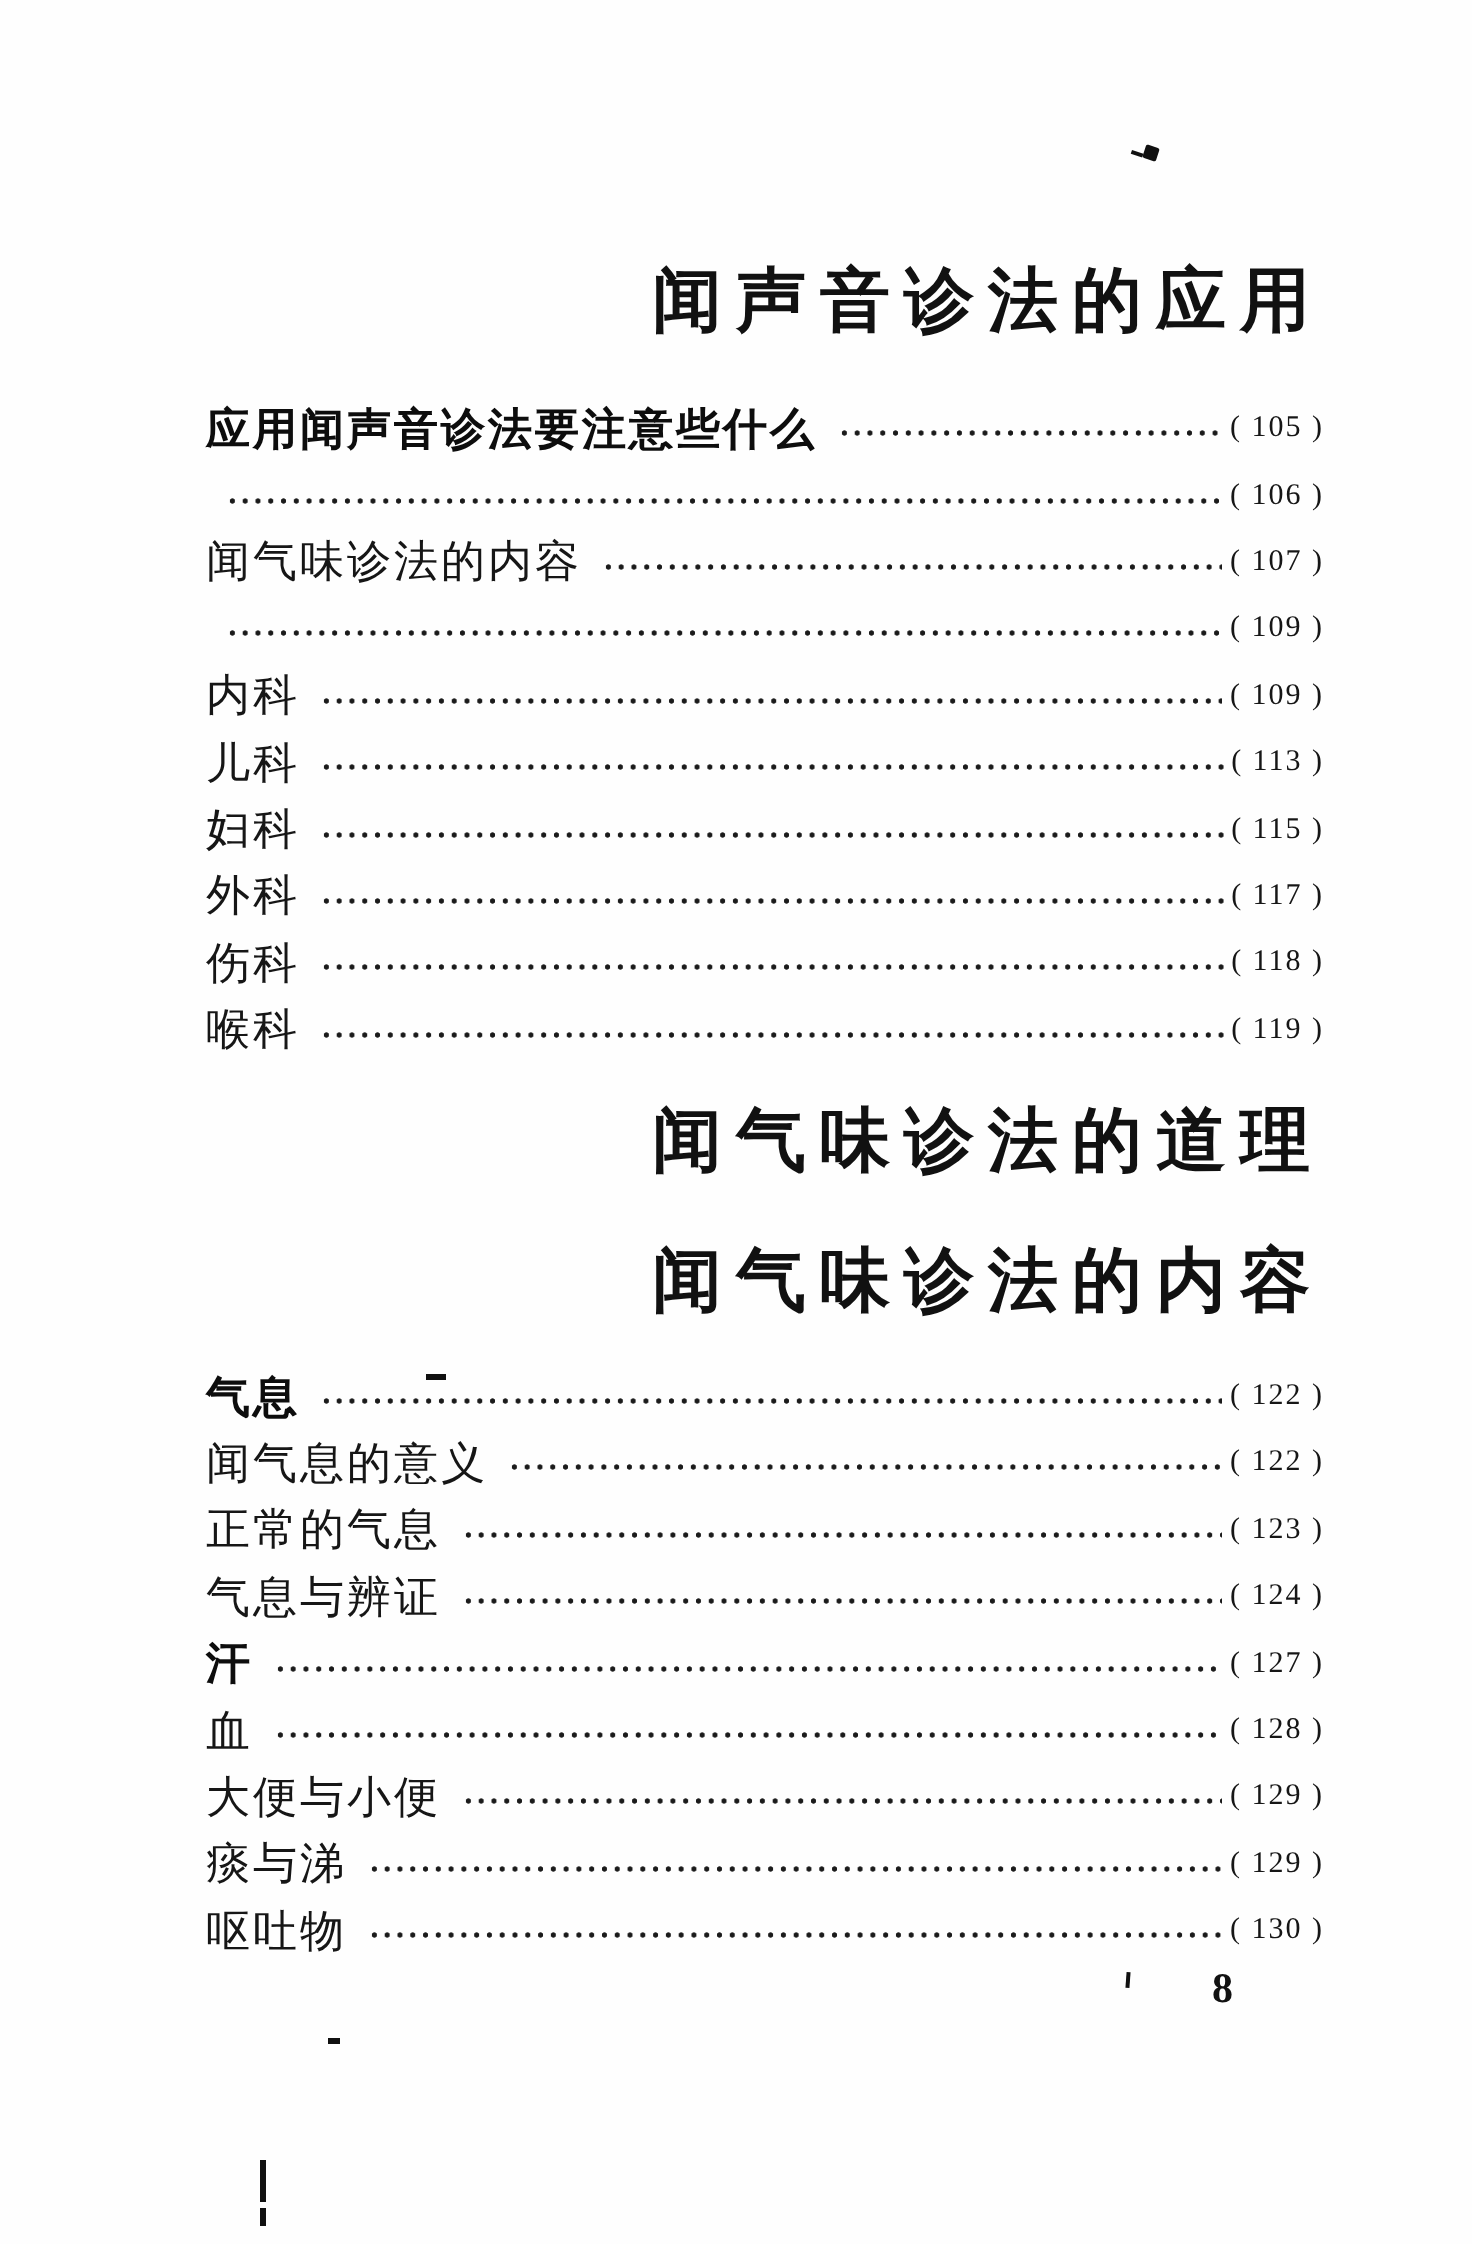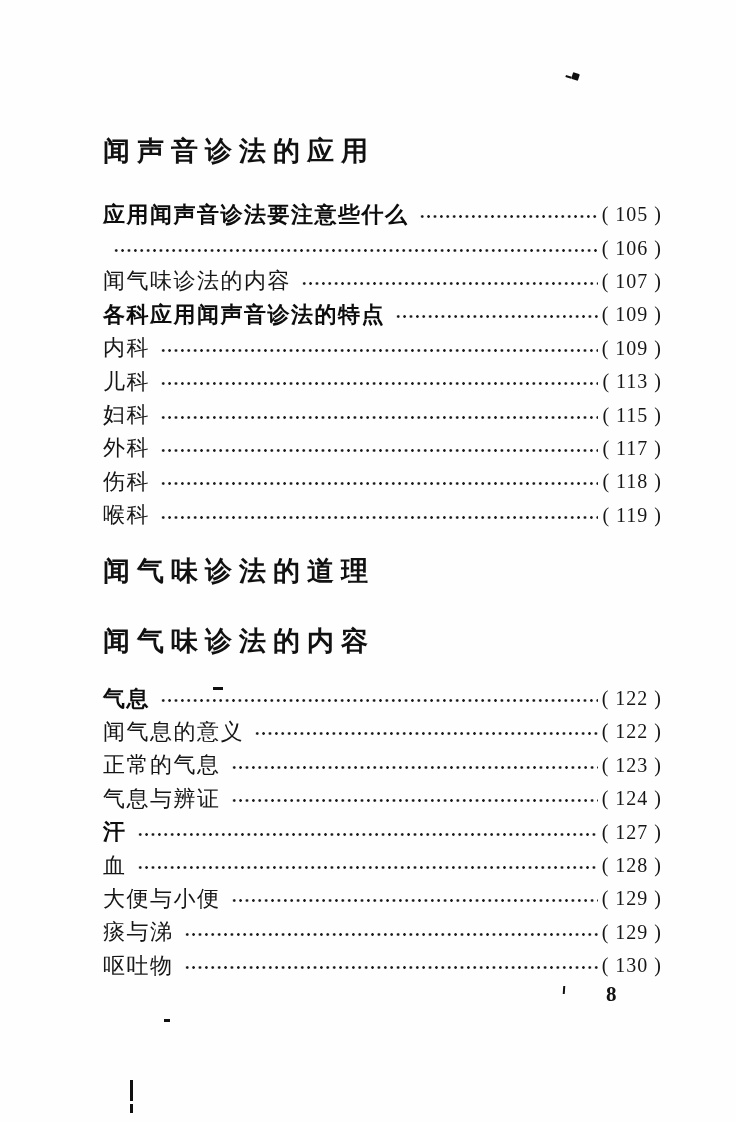--- a/index.html
+++ b/index.html
@@ -15,22 +15,22 @@
     color:#141414;
     overflow:hidden;
   }
   .content{
     position:absolute;
     left:103px; top:0;
     width:559px;
   }
   .section-title{
     margin:0;
-    text-align:left;
-    font-size:27px;
+    text-align:right;
+    font-size:35px;
     font-weight:700;
     letter-spacing:7px;
     line-height:40px;
     color:#111;
   }
   .title-1{margin-top:131px;}
   .title-2{margin-top:19px;}
   .title-3{margin-top:30px;}
   .toc-list{margin:0;}
   .toc-1{margin-top:27px;}
@@ -55,21 +55,21 @@
     flex:1 1 auto;
     height:5px;
     margin:4px 4px 0 10px;
     background-image:radial-gradient(circle,#1b1b1b 1.15px,rgba(0,0,0,0) 1.5px);
     background-size:6.4px 5px;
     background-position:0 50%;
     background-repeat:repeat-x;
   }
   .page-num{
     flex:0 0 auto;
-    font-size:20px;
+    font-size:15px;
     letter-spacing:1px;
     white-space:pre;
     color:#161616;
   }
   .folio{
     position:absolute;
     left:606px; top:982px;
     font-size:21px;
     font-weight:700;
     color:#111;
@@ -100,21 +100,20 @@
         <div class="toc-row">
           <span class="leader"></span>
           <span class="page-num">( 106 )</span>
         </div>
         <div class="toc-row">
           <span class="toc-label">闻气味诊法的内容</span>
           <span class="leader"></span>
           <span class="page-num">( 107 )</span>
         </div>
         <div class="toc-row bold">
-          <span class="toc-label">各科应用闻声音诊法的特点</span>
           <span class="leader"></span>
           <span class="page-num">( 109 )</span>
         </div>
         <div class="toc-row">
           <span class="toc-label">内科</span>
           <span class="leader"></span>
           <span class="page-num">( 109 )</span>
         </div>
         <div class="toc-row">
           <span class="toc-label">儿科</span>

